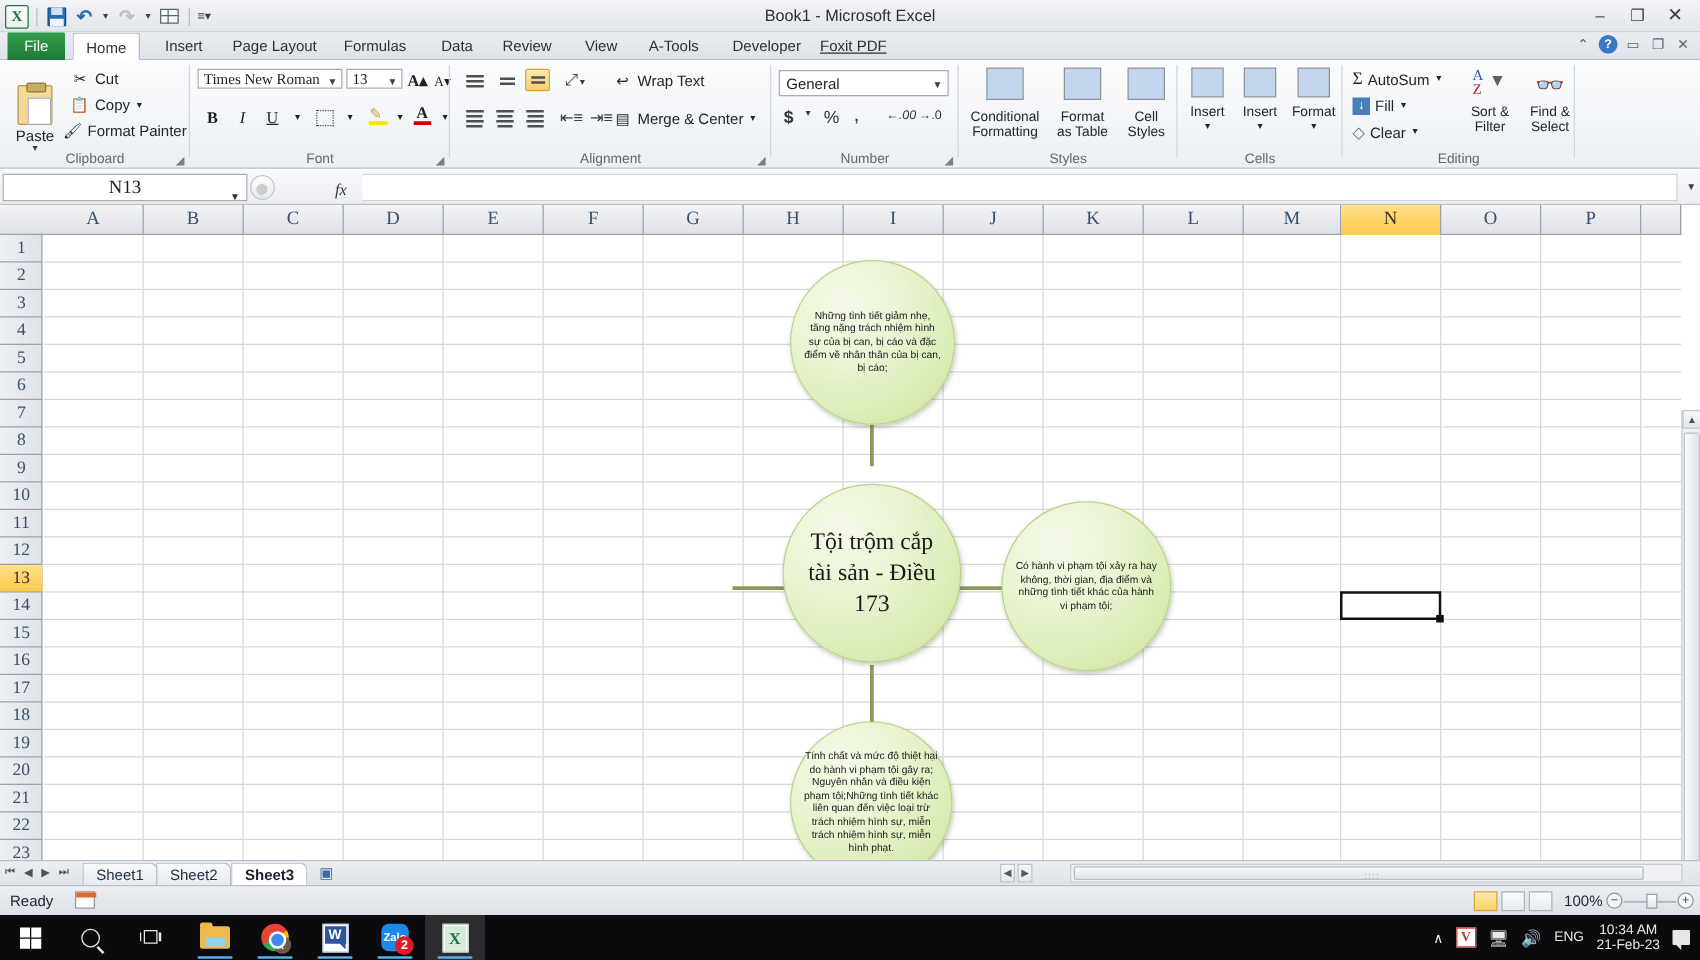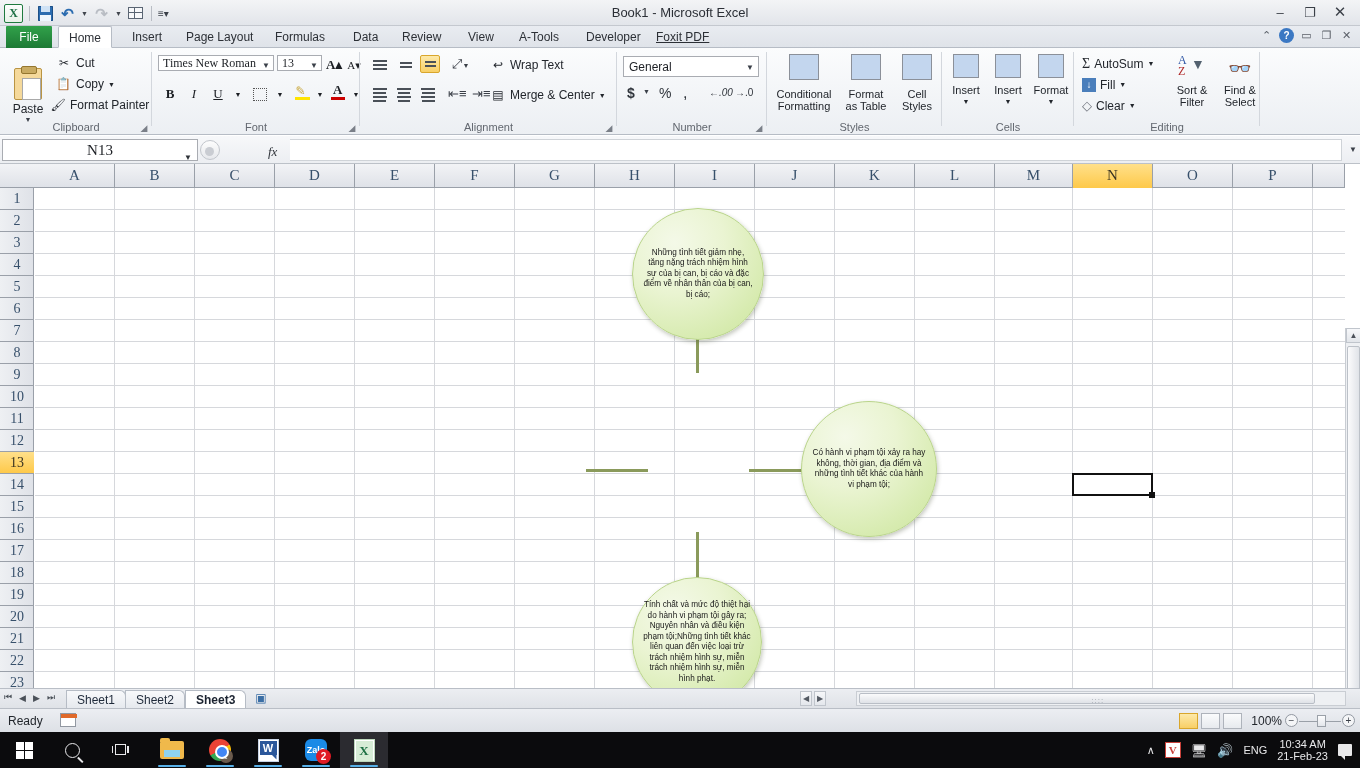--- a/index.html
+++ b/index.html
@@ -682,20 +682,23 @@
       <div class="conn" style="left:661px;top:117px;width:3px;height:68px;"></div>
       <div class="conn" style="left:551px;top:281px;width:62px;height:3px;"></div>
       <div class="conn" style="left:714px;top:281px;width:62px;height:3px;"></div>
       <div class="conn" style="left:661px;top:344px;width:3px;height:46px;"></div>
 
       <div class="node leaf" style="left:597px;top:20px;width:132px;height:132px;">
         <div class="txt">Những tình tiết giảm nhẹ, tăng nặng trách nhiệm hình sự của bị can, bị cáo và đặc điểm về nhân thân của bị can, bị cáo;</div>
       </div>
 
 
+      <div class="node center" style="left:591px;top:199px;width:143px;height:143px;">
+        <div class="txt">Tội trộm cắp tài sản - Điều 173</div>
+      </div>
 
       <div class="node leaf" style="left:766px;top:213px;width:136px;height:136px;">
         <div class="txt">Có hành vi phạm tội xảy ra hay không, thời gian, địa điểm và những tình tiết khác của hành vi phạm tội;</div>
       </div>
 
       <div class="node leaf" style="left:597px;top:389px;width:130px;height:130px;">
         <div class="txt">Tính chất và mức độ thiệt hại do hành vi phạm tội gây ra; Nguyên nhân và điều kiện phạm tội;Những tình tiết khác liên quan đến việc loại trừ trách nhiệm hình sự, miễn trách nhiệm hình sự, miễn hình phạt.</div>
       </div>
     </div>
 

